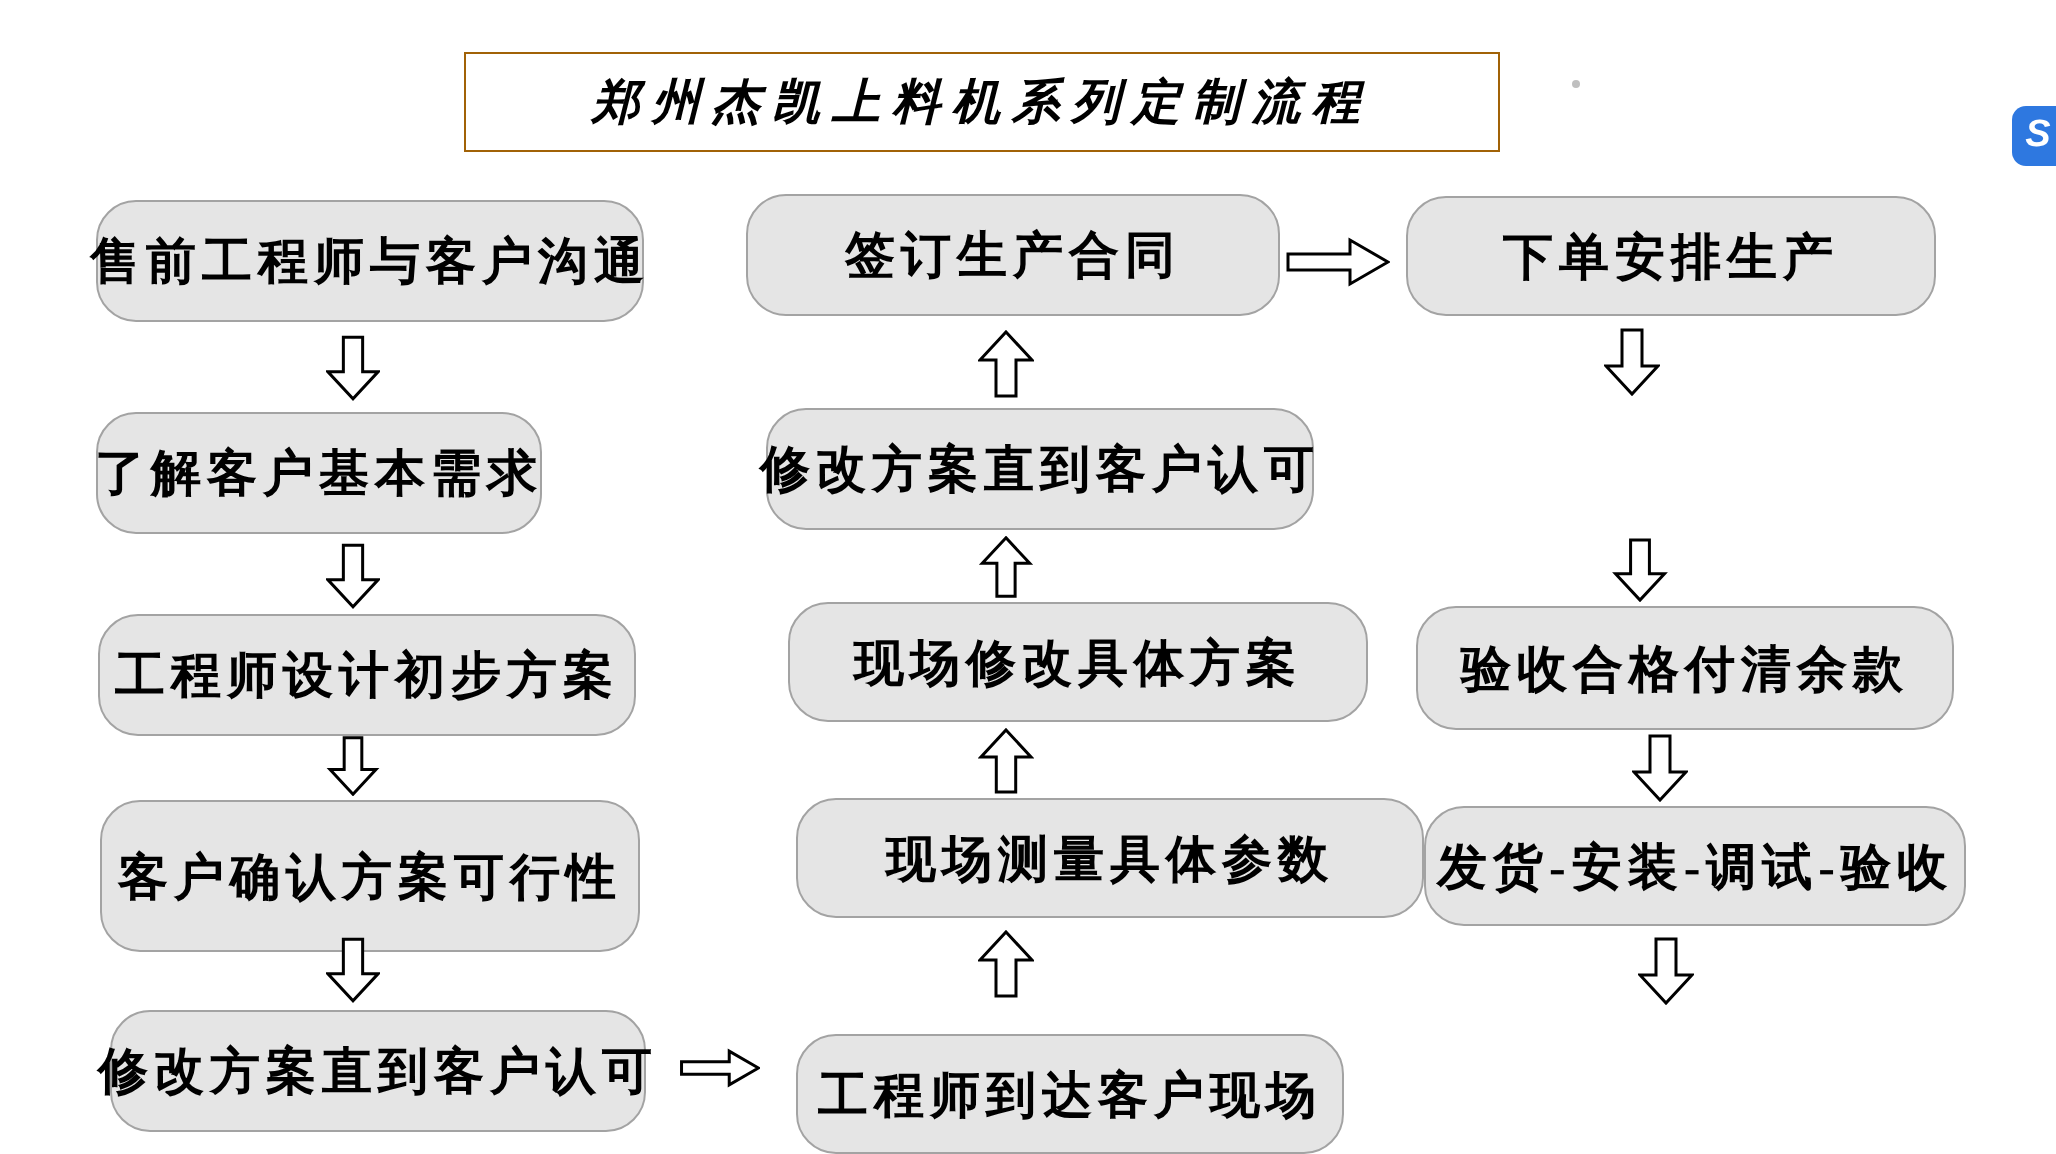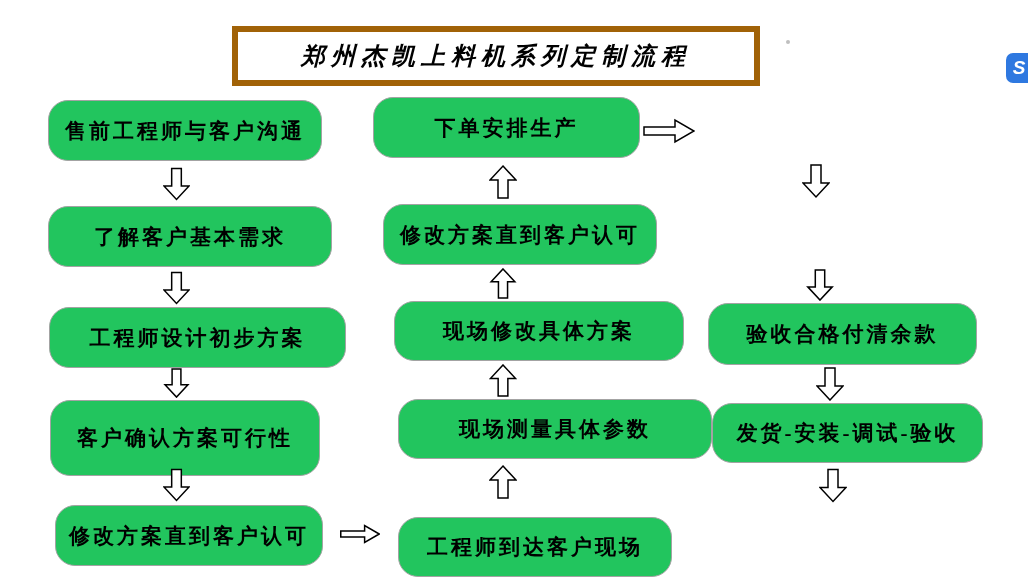--- a/index.html
+++ b/index.html
@@ -5,30 +5,30 @@
   html,body{margin:0;padding:0;background:#fff;}
   .stage{
     position:relative;
     width:1028px;height:577px;
     background:#fff;
     overflow:hidden;
     font-family:"Liberation Serif","DejaVu Serif",serif;
   }
   .title-box{
     position:absolute;left:232px;top:26px;width:516px;height:48px;
-    border:6px solid #a16207;background:#fff;
+    border:1px solid #a16207;background:#fff;
     display:flex;align-items:center;justify-content:center;
     font-weight:900;font-style:italic;font-size:24px;letter-spacing:6px;
     color:#000;white-space:nowrap;
   }
   .node{
-    position:absolute;background:#22c55e;
+    position:absolute;background:#e5e5e5;
     border:1px solid #a3a3a3;border-radius:20px;
     display:flex;align-items:center;justify-content:center;
-    font-weight:700;font-size:21px;letter-spacing:3px;
+    font-weight:700;font-size:25px;letter-spacing:3px;
     color:#000;white-space:nowrap;
     box-sizing:border-box;
   }
   .arrow{position:absolute;display:block;}
   .arrow polygon{fill:#fff;stroke:#000;stroke-width:1.5;vector-effect:non-scaling-stroke;}
   .dot{
     position:absolute;left:786px;top:40px;width:4px;height:4px;
     background:#bfbfbf;border-radius:50%;
   }
   .service-icon{
@@ -45,31 +45,32 @@
 </style>
 </head>
 <body>
 
 <div class="stage">
 
   <div class="title-box">郑州杰凯上料机系列定制流程</div>
   <div class="dot"></div>
 
   <div class="node" style="left:48px;top:100px;width:274px;height:61px">售前工程师与客户沟通</div>
-  <div class="node" style="left:48px;top:206px;width:284px;height:61px">了解客户基本需求</div>
-  <div class="node" style="left:49px;top:307px;width:297px;height:61px">工程师设计初步方案</div>
+  <div class="node" style="left:48px;top:206px;width:223px;height:61px">了解客户基本需求</div>
+  <div class="node" style="left:49px;top:307px;width:269px;height:61px">工程师设计初步方案</div>
   <div class="node" style="left:50px;top:400px;width:270px;height:76px">客户确认方案可行性</div>
   <div class="node" style="left:55px;top:505px;width:268px;height:61px">修改方案直到客户认可</div>
 
-  <div class="node" style="left:373px;top:97px;width:267px;height:61px">下单安排生产</div>
+  <div class="node" style="left:373px;top:97px;width:267px;height:61px">签订生产合同</div>
   <div class="node" style="left:383px;top:204px;width:274px;height:61px">修改方案直到客户认可</div>
   <div class="node" style="left:394px;top:301px;width:290px;height:60px">现场修改具体方案</div>
   <div class="node" style="left:398px;top:399px;width:314px;height:60px">现场测量具体参数</div>
   <div class="node" style="left:398px;top:517px;width:274px;height:60px">工程师到达客户现场</div>
 
+  <div class="node" style="left:703px;top:98px;width:265px;height:60px">下单安排生产</div>
   <div class="node" style="left:712px;top:403px;width:271px;height:60px">发货-安装-调试-验收</div>
   <div class="node" style="left:708px;top:303px;width:269px;height:62px">验收合格付清余款</div>
 
   <svg class="arrow" style="left:163px;top:167px" width="27" height="34" viewBox="0 0 28 34">
       <polygon points="9,1 19,1 19,19 27,19 14,33 1,19 9,19"></polygon>
     </svg>
   <svg class="arrow" style="left:163px;top:271px" width="27" height="34" viewBox="0 0 28 34">
       <polygon points="9,1 19,1 19,19 27,19 14,33 1,19 9,19"></polygon>
     </svg>
   <svg class="arrow" style="left:163px;top:368px" width="27" height="30" viewBox="0 0 28 34">

